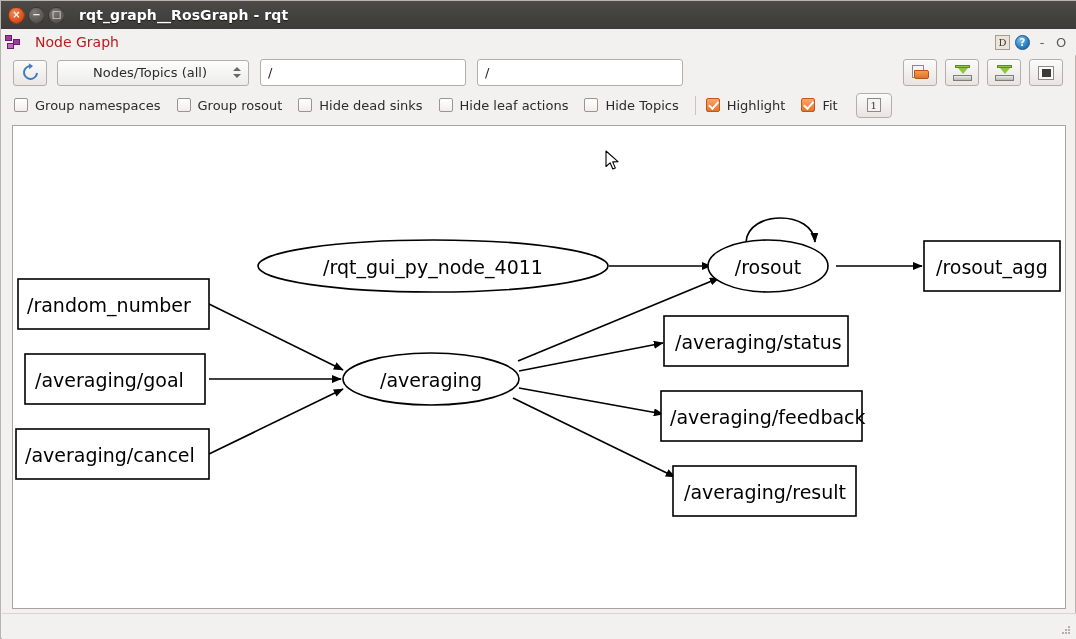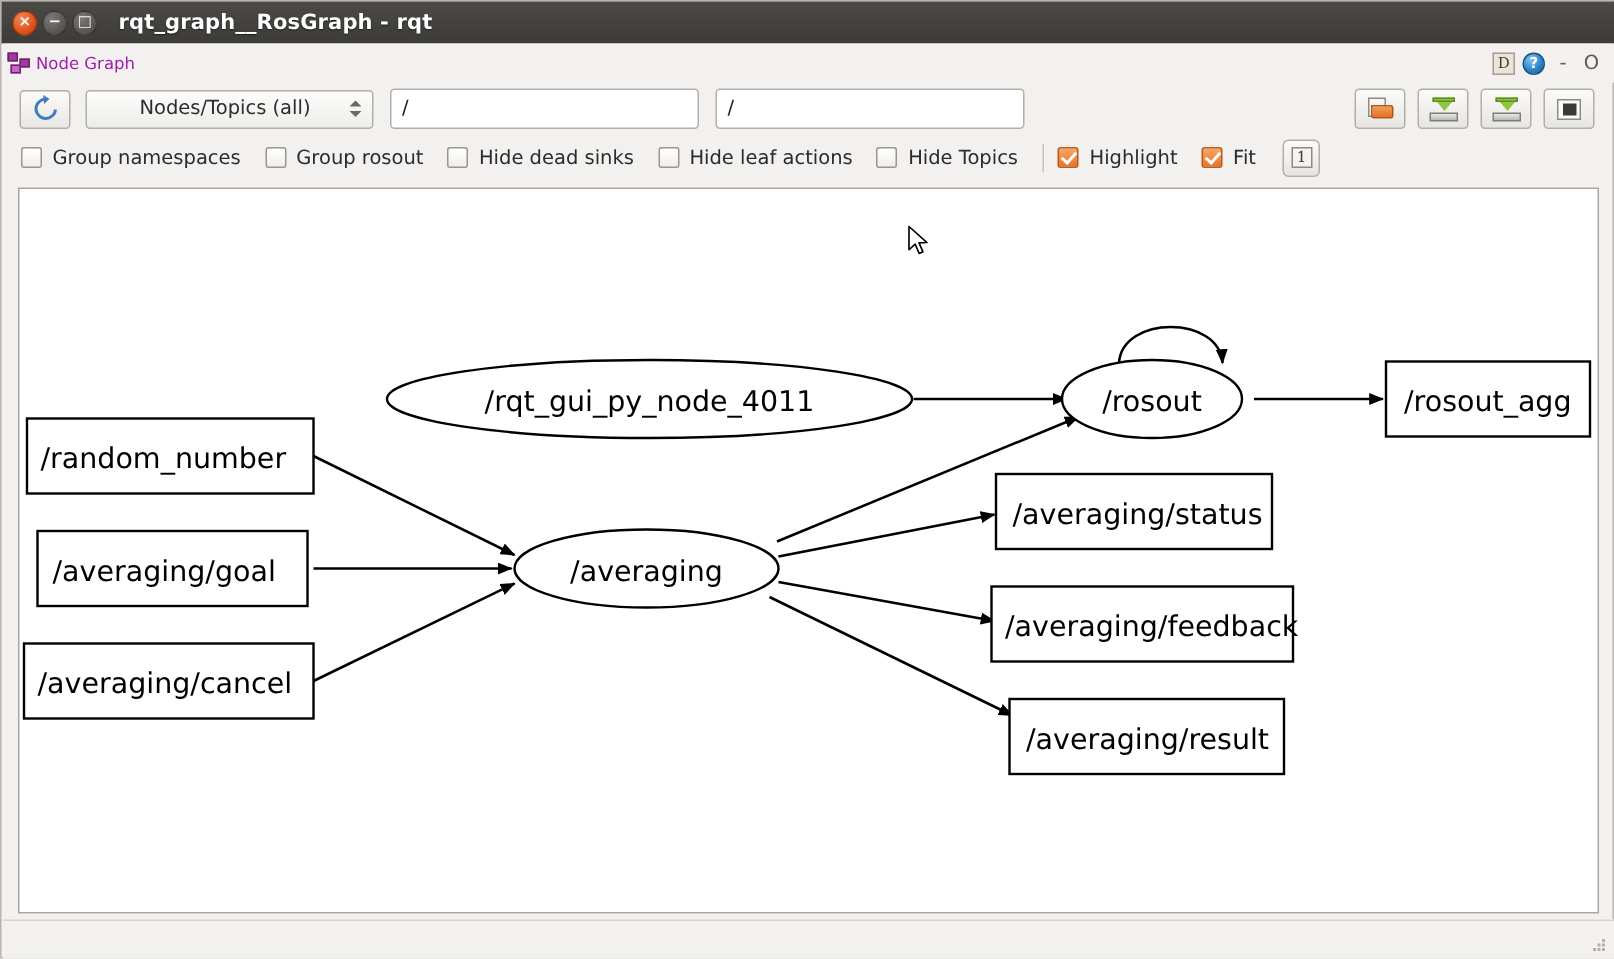--- a/index.html
+++ b/index.html
@@ -52,21 +52,21 @@
 
   
   #dockheader {
     position: absolute; left: 1px; top: 28px;
     width: 1074px; height: 26px;
     background: #f2f1f0;
     display: flex; align-items: center;
   }
   #dock-title-wrap { display: flex; align-items: center; padding-left: 3px; }
   #dock-title {
-    font-size: 11px; color: #a21caf; margin-left: 3px;
+    font-size: 14px; color: #b91c1c; margin-left: 14px;
   }
   .nodegraph-icon { width: 16px; height: 14px; position: relative; }
   .nodegraph-icon i {
     position: absolute; display: block;
     background: #a03a9e; border: 1px solid #6d1f6c;
   }
   .ng-a { left: 0; top: 0; width: 7px; height: 6px; }
   .ng-b { left: 8px; top: 4px; width: 7px; height: 6px; }
   .ng-c { left: 2px; top: 8px; width: 7px; height: 6px; background: #c765c4 !important; }
 
@@ -185,21 +185,21 @@
   
   .ico-stop {
     width: 16px; height: 14px; background: #fbfbfa; border: 1px solid #8e8a85;
     display: flex; align-items: center; justify-content: center;
   }
   .ico-stop i { display: block; width: 9px; height: 8px; background: #3a3a3a; }
 
   
   #toolbar2 {
     position: absolute; left: 1px; top: 90px;
-    width: 878px; height: 28px;
+    width: 1074px; height: 28px;
     display: flex; align-items: center;
     padding-left: 12px;
   }
   .chk-item { display: flex; align-items: center; margin-right: 16px; }
   .chk-box {
     width: 14px; height: 14px; border-radius: 2px;
     border: 1px solid #9a958f;
     background: linear-gradient(to bottom, #ffffff 0%, #f0eeec 100%);
     display: flex; align-items: center; justify-content: center;
     flex: none;

